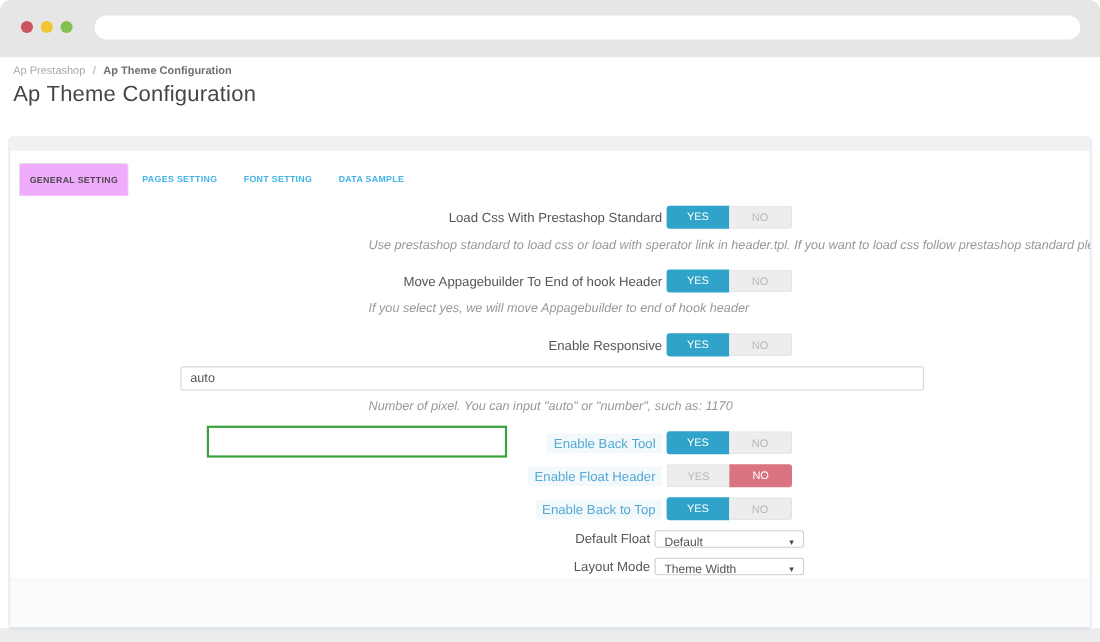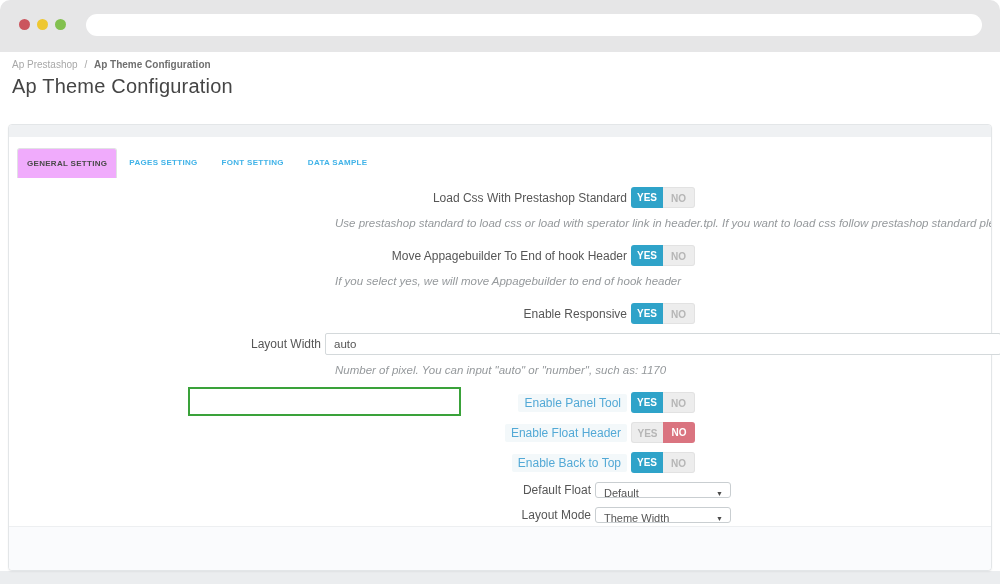--- a/index.html
+++ b/index.html
@@ -39,21 +39,21 @@
   
   .form { padding-top:9px; }
   .frow { display:flex; align-items:center; margin-bottom:9px; position:relative;justify-content:center; }
   .lbl { width:322px; text-align:right; font-size:12px; color:#565656; flex:none; }
   .pill { display:inline-block; background:#f3f8fa; color:#53a9d6; padding:2px 6px; border-radius:2px; }
   .ctrl { margin-left:4px; }
   .help { font-style:italic; font-size:11.5px; color:#95999c; margin:4px 0 16px 326px; white-space:nowrap; overflow:hidden; }
 
   
   .toggle { display:flex; }
-  .tg { width:32px; height:21px; line-height:21px; text-align:center; font-size:10px; font-weight:bold;
+  .tg { width:57px; height:21px; line-height:21px; text-align:center; font-size:10px; font-weight:normal;
         display:inline-block; cursor:pointer; }
   .toggle.yes-active .tg-yes { background:#2fa3c9; color:#ffffff; border-radius:3px 0 0 3px; }
   .toggle.yes-active .tg-no  { background:#ededed; color:#b6b6b6; border:1px solid #e2e2e2; border-left:none; border-radius:0 3px 3px 0; }
   .toggle.no-active  .tg-yes { background:#ededed; color:#b6b6b6; border:1px solid #e2e2e2; border-right:none; border-radius:3px 0 0 3px; }
   .toggle.no-active  .tg-no  { background:#da7480; color:#ffffff; border-radius:0 3px 3px 0; }
 
   
   .hl-box { position:absolute; left:179px; top:-5px; width:273px; height:29px;
             border:2px solid #3aa23a; pointer-events:none; }
 
@@ -118,30 +118,29 @@
 
     <div class="frow">
       <div class="lbl">Enable Responsive</div>
       <div class="ctrl toggle yes-active">
         <span class="tg tg-yes">YES</span>
         <span class="tg tg-no">NO</span>
       </div>
     </div>
 
     <div class="frow">
-      <div class="lbl">Layout Width</div>
       <div class="ctrl">
         <input class="input-wide" type="text" value="auto" style="">
       </div>
     </div>
     <div class="help">Number of pixel. You can input "auto" or "number", such as: 1170</div>
 
     <div class="frow">
       <div class="hl-box"></div>
-      <div class="lbl"><span class="pill">Enable Panel Tool</span></div>
+      <div class="lbl"><span class="pill">Enable Back Tool</span></div>
       <div class="ctrl toggle yes-active">
         <span class="tg tg-yes">YES</span>
         <span class="tg tg-no">NO</span>
       </div>
     </div>
 
     <div class="frow">
       <div class="lbl"><span class="pill">Enable Float Header</span></div>
       <div class="ctrl toggle no-active">
         <span class="tg tg-yes">YES</span>

